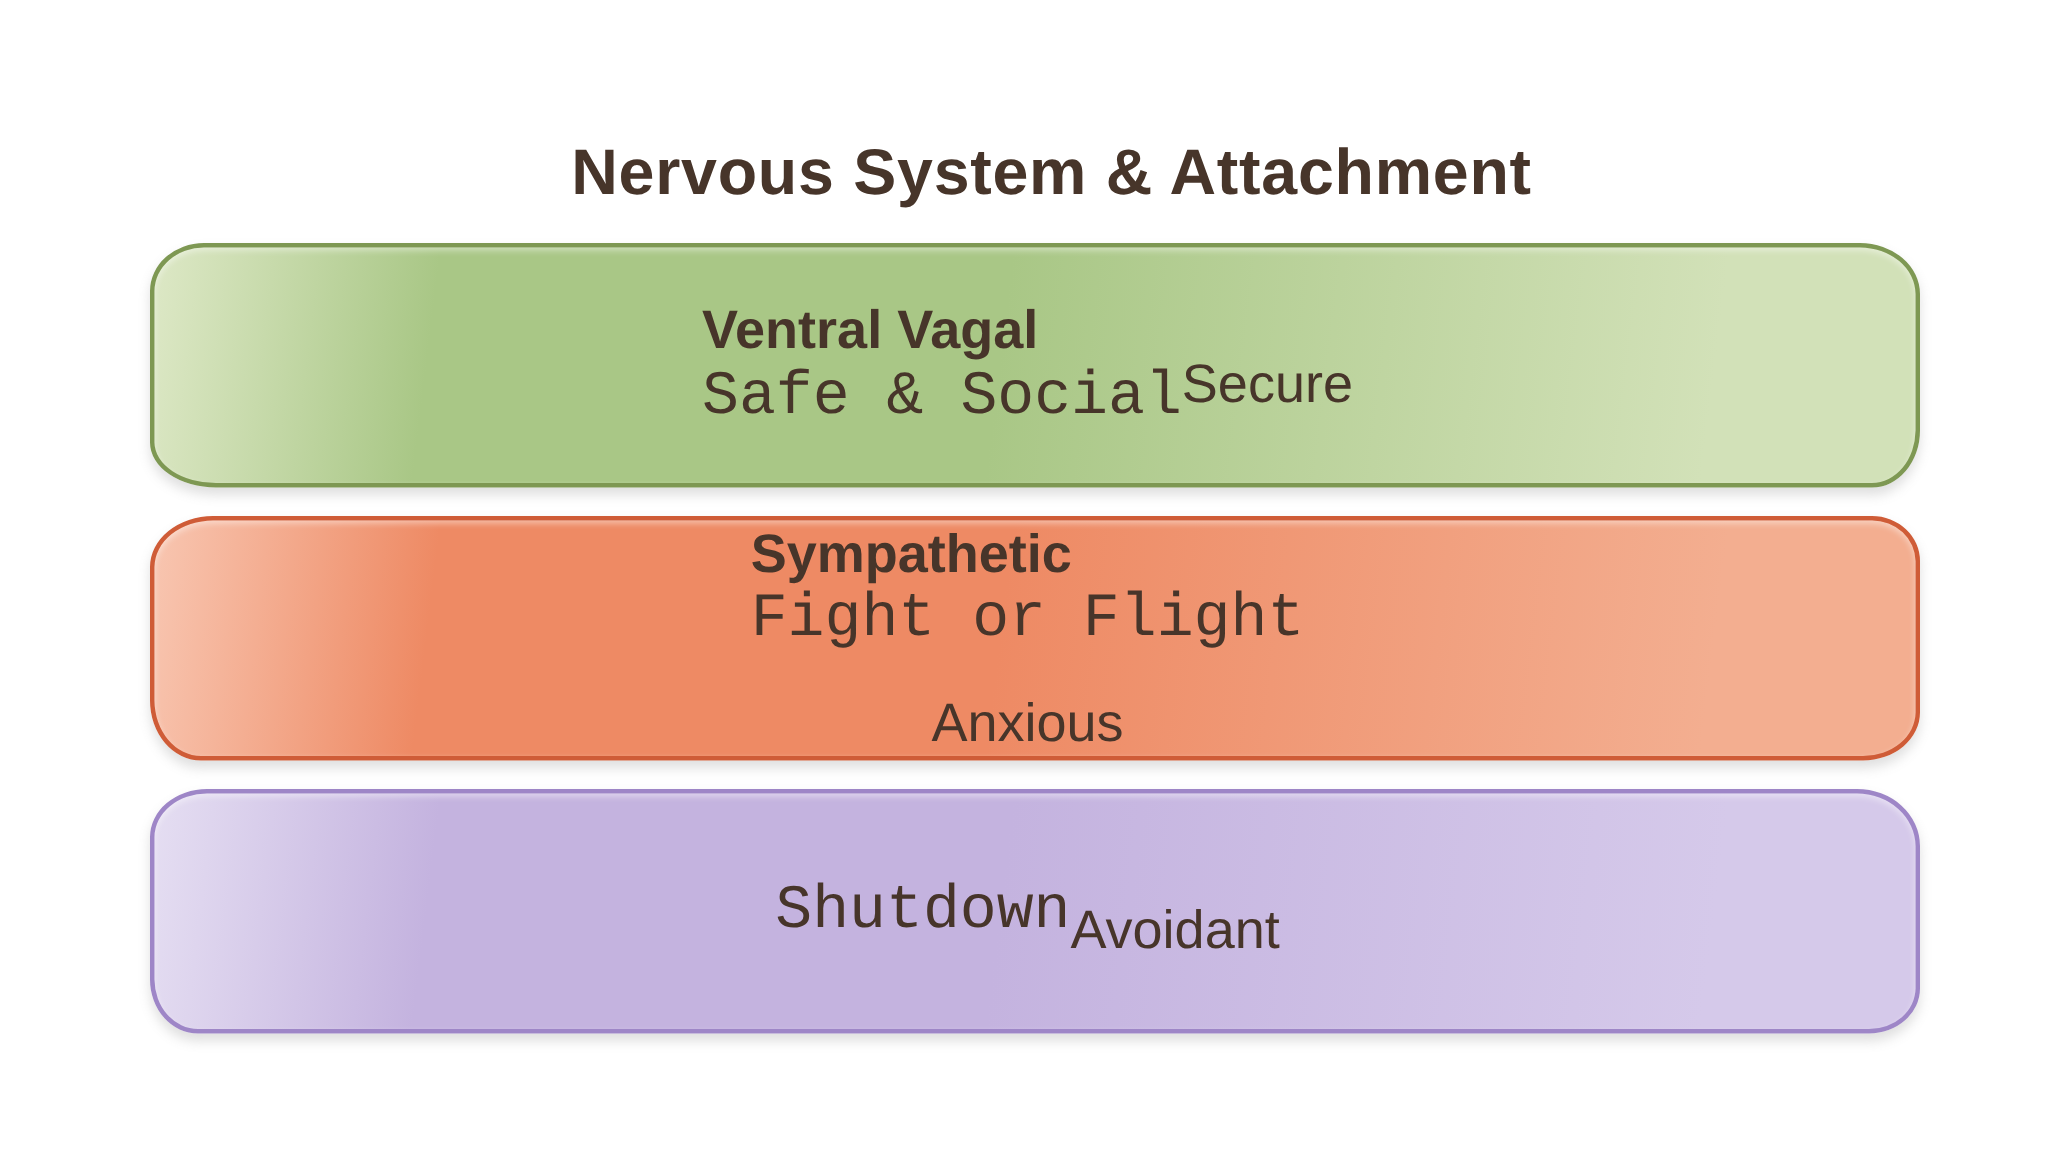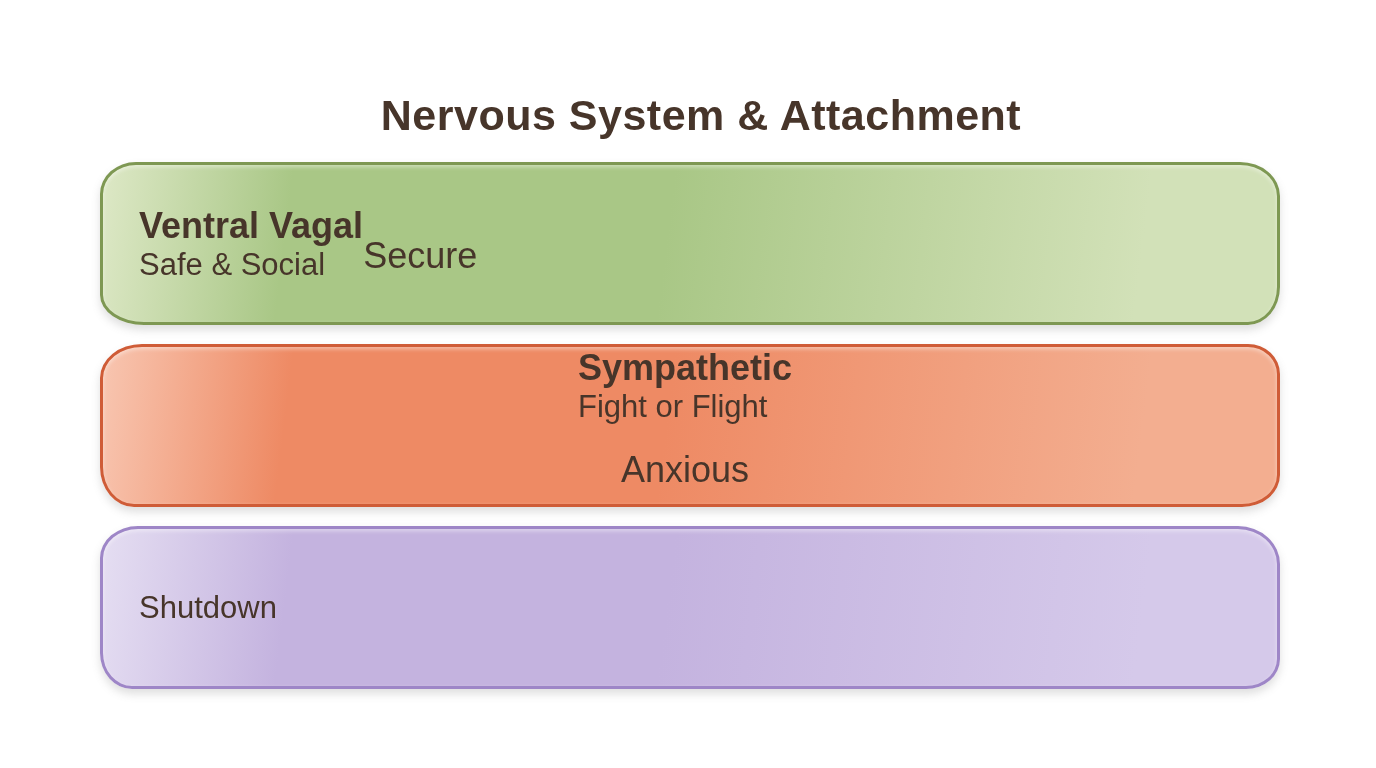--- a/index.html
+++ b/index.html
@@ -31,21 +31,21 @@
     left: 100px;
     top: 162px;
     width: 1180px;
   }
   .band {
     box-sizing: border-box;
     height: 163px;
     margin-bottom: 19px;
     display: flex;
     align-items: center;
-    justify-content: flex-start;
+    justify-content: center;
     padding: 0 46px 0 36px;
     border: 3px solid var(--border, #888);
     background: linear-gradient(97deg,
       var(--fill-light, #eee) 0%,
       var(--fill-mid, #ccc) 16%,
       var(--fill-mid, #ccc) 48%,
       var(--fill-right, #ddd) 88%,
       var(--fill-right, #ddd) 100%);
     box-shadow: 0 5px 8px rgba(110, 110, 110, 0.22),
                 inset 0 2px 4px rgba(255, 255, 255, 0.45);
@@ -59,24 +59,25 @@
     display: flex;
     flex-direction: column;
     justify-content: center;
   }
   .band-heading {
     font-size: 36px;
     font-weight: bold;
     line-height: 1.15;
   }
   .band-subtitle {
-    font-size: 31px;
+    font-size: 41px;
     font-weight: normal;
     margin-top: 2px;
     line-height: 1.1;
+    font-family: Liberation Mono, monospace;
   }
   .band-attachment {
     font-size: 36px;
     font-weight: normal;
     white-space: nowrap;
     margin-top: 25px;
   }
 </style>
 </head>
 <body style="color: rgb(71, 53, 42); background: rgb(255, 255, 255);">
@@ -98,15 +99,16 @@
       <div class="band-heading">Sympathetic</div>
       <div class="band-subtitle">Fight or Flight</div>
     </div>
     <div class="band-attachment">Anxious</div>
   </section>
 
   <section class="band band-2" style="--fill-light: #e5def2; --fill-mid: #c4b3df; --fill-right: #d5c9ea; --border: #9e86c7;">
     <div class="band-left">
       <div class="band-subtitle">Shutdown</div>
     </div>
+    <div class="band-attachment">Avoidant</div>
   </section>
 
 </div>
 
 </body></html>

